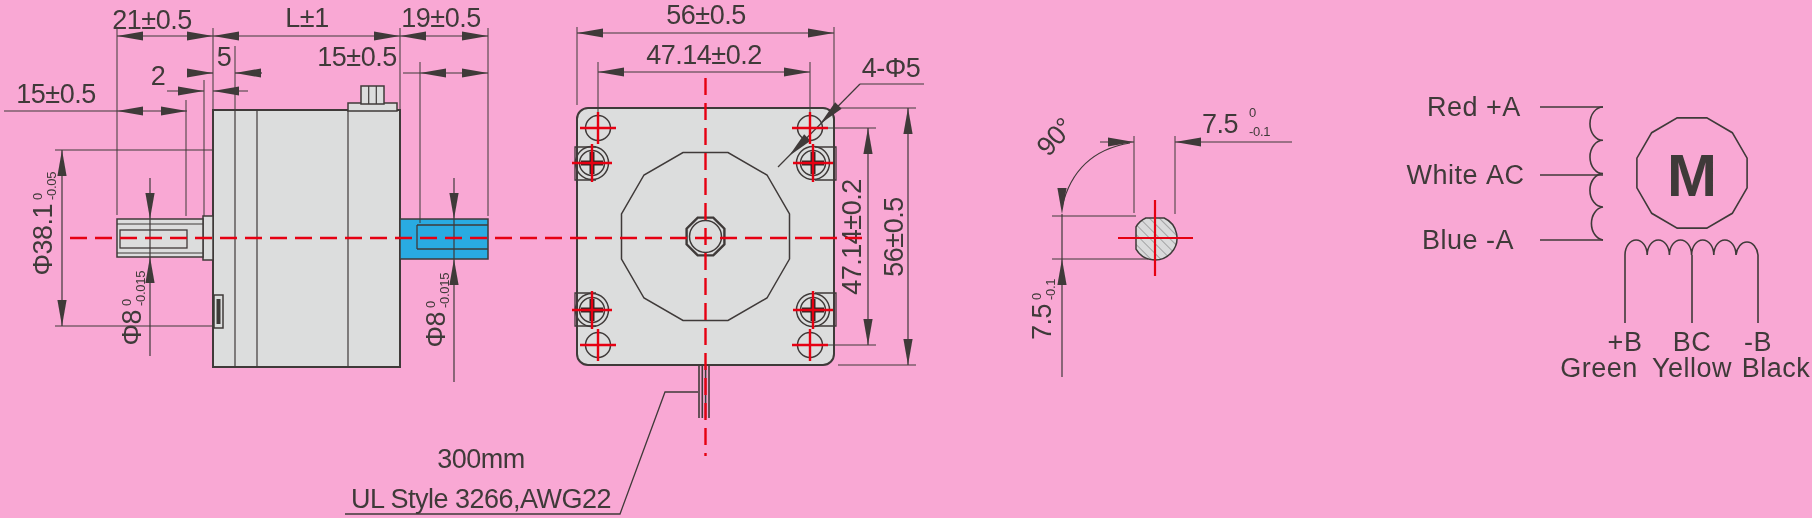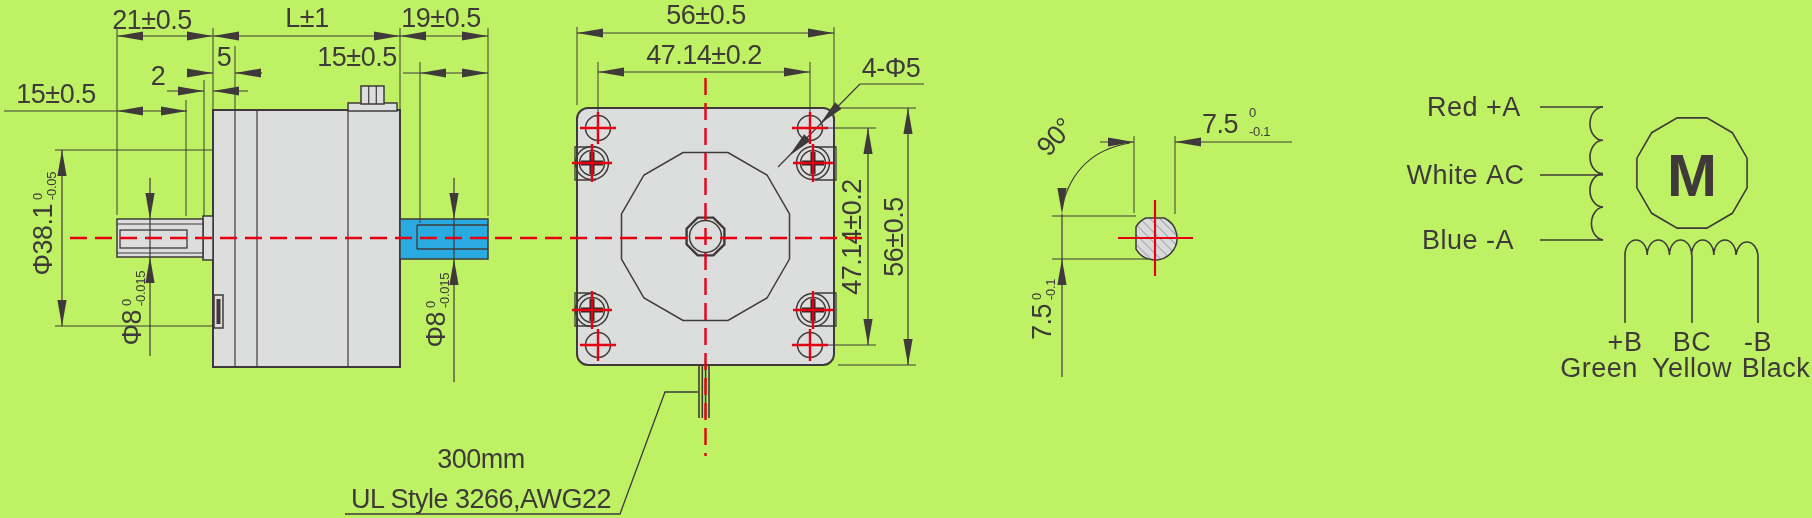--- a/index.html
+++ b/index.html
@@ -1,16 +1,16 @@
 <!DOCTYPE html>
 <html><head>
 <meta charset="utf-8">
 <style>
   html,body{margin:0;padding:0;background:#ffffff;}
-  .stage{position:relative;width:1812px;height:518px;background:#bef264;overflow:hidden;
+  .stage{position:relative;width:1812px;height:518px;background:#f9a8d4;overflow:hidden;
          font-family:"Liberation Sans", sans-serif;}
   svg{display:block}
   text{fill:#3f3a39;font-family:"Liberation Sans", sans-serif;}
   .dim{font-size:27px;letter-spacing:-0.5px;}
   .dimsmall{font-size:13px;letter-spacing:-0.3px;}
   .wire-label{font-size:27px;letter-spacing:0.5px;}
   .motor-m{font-size:60px;font-weight:bold;}
   .ol{stroke:#3f3a39;fill:none;}
 </style>
 </head>

